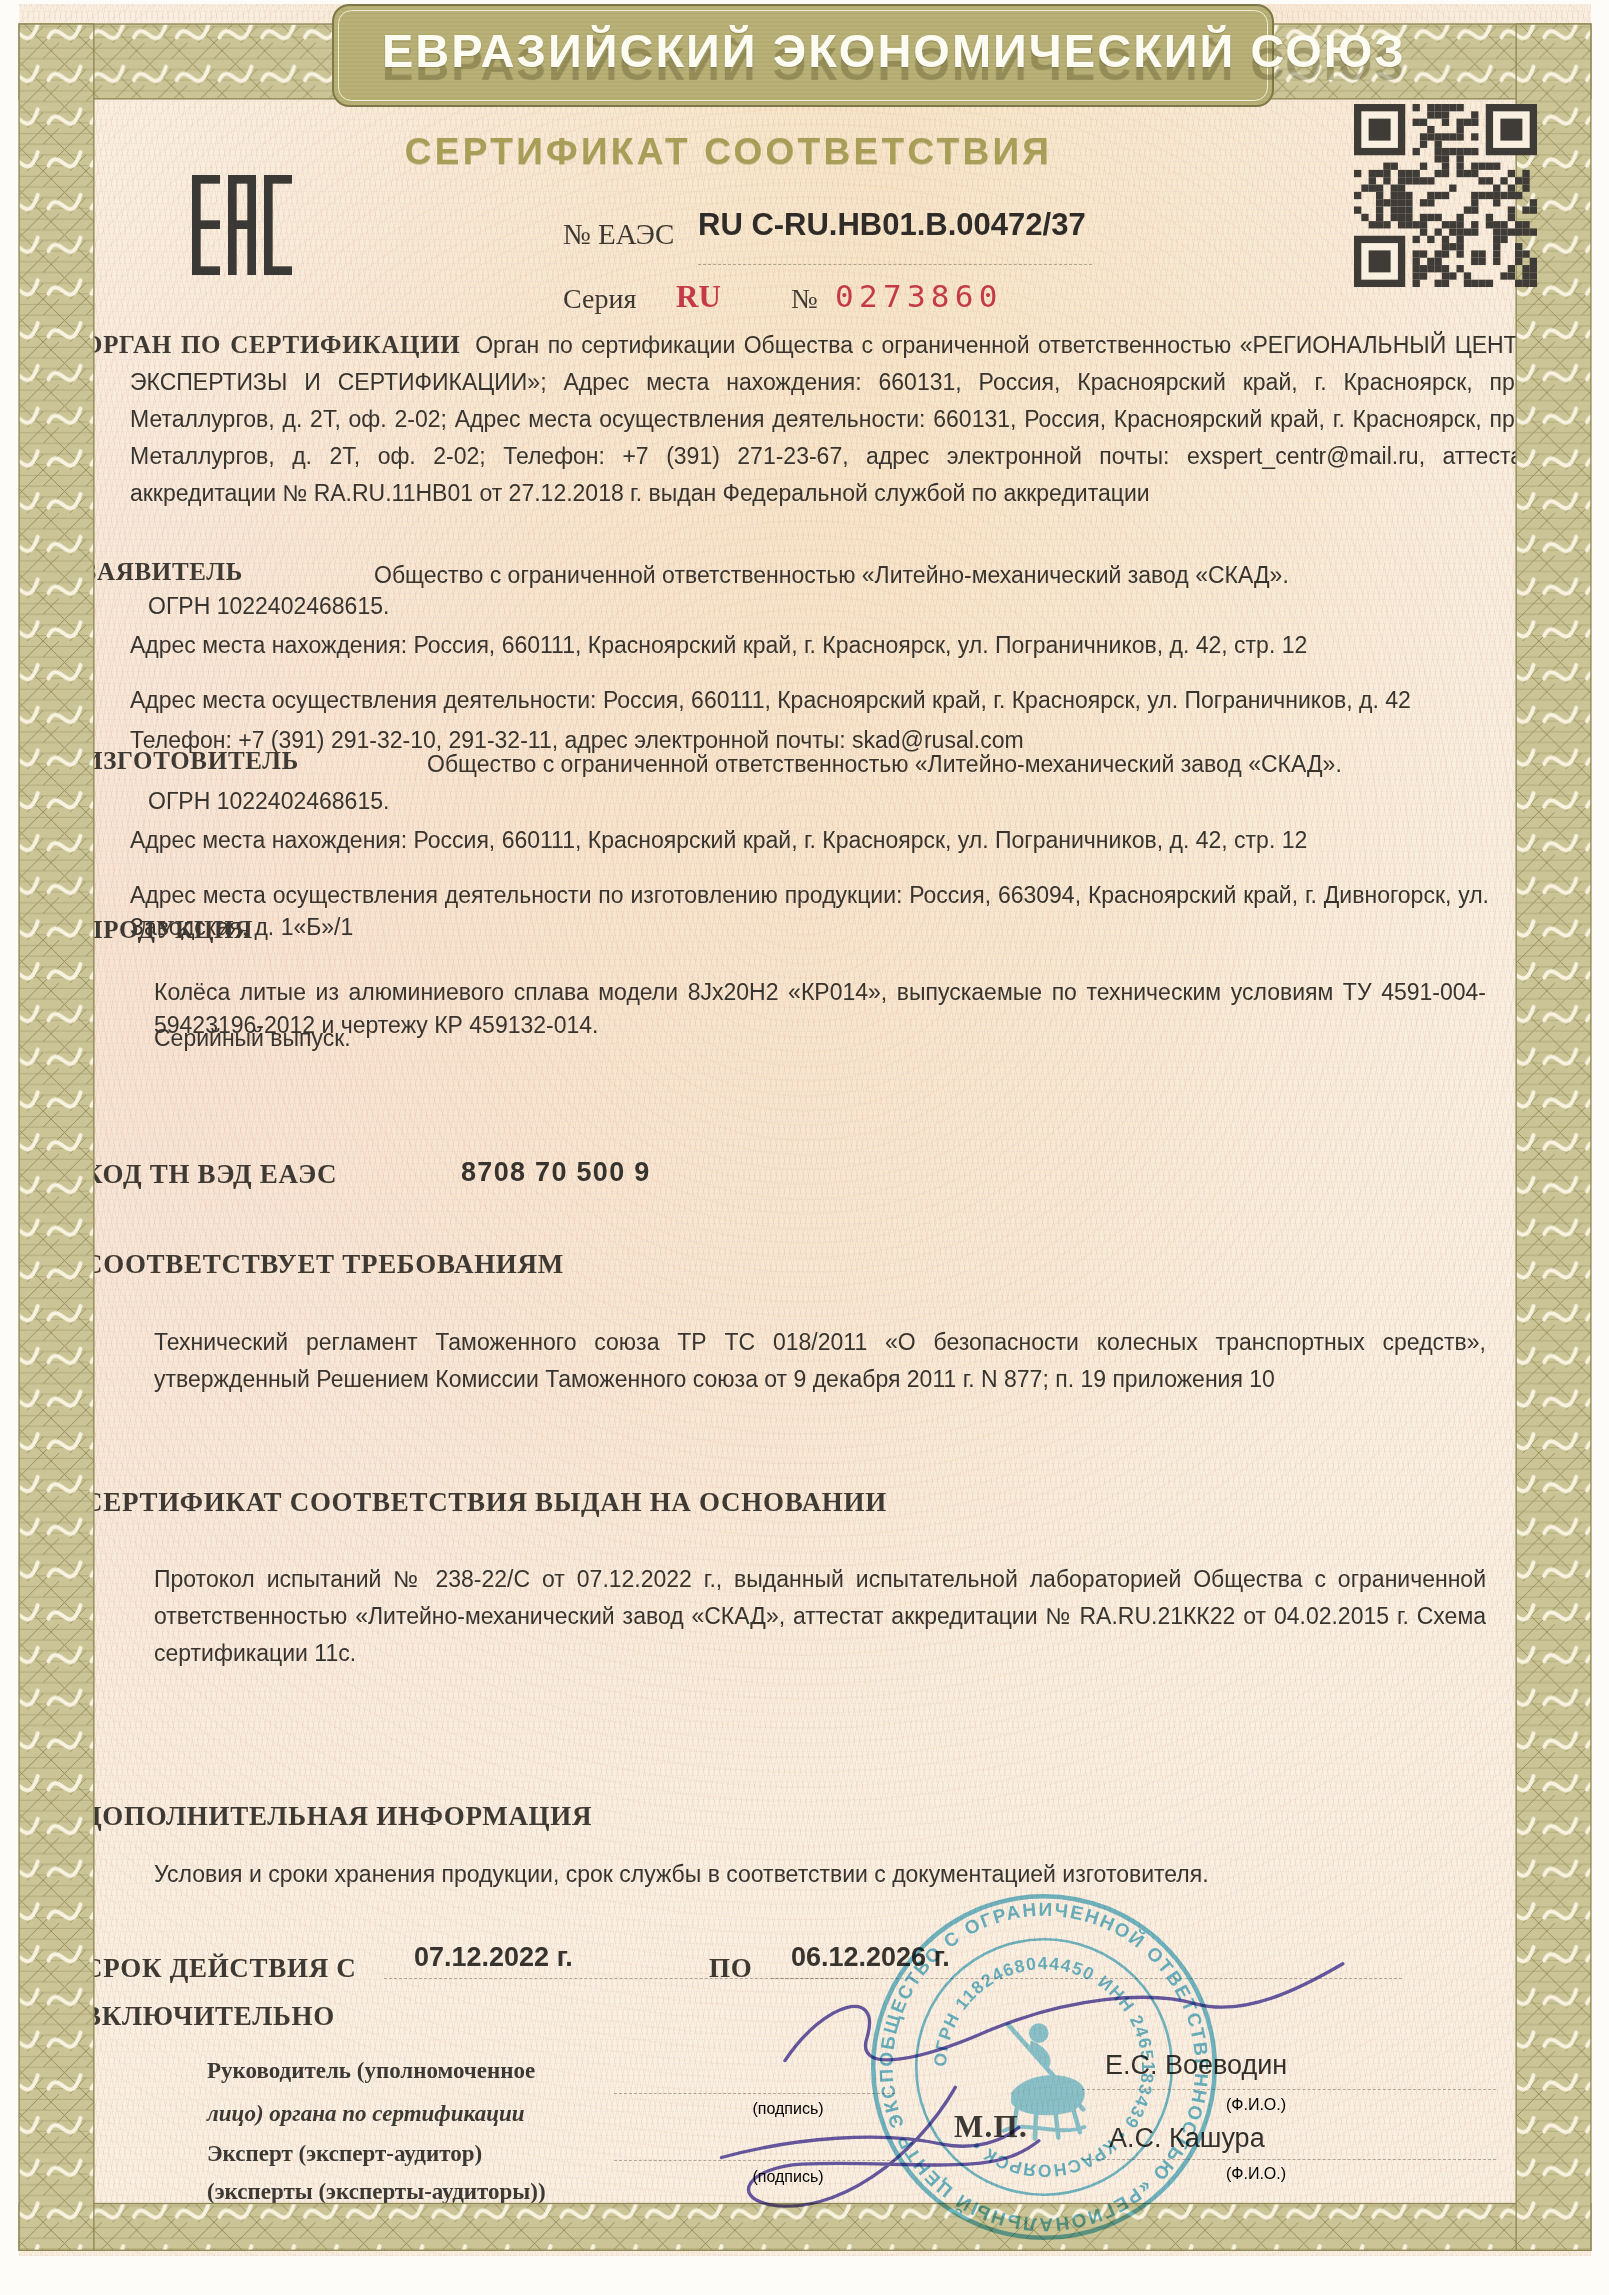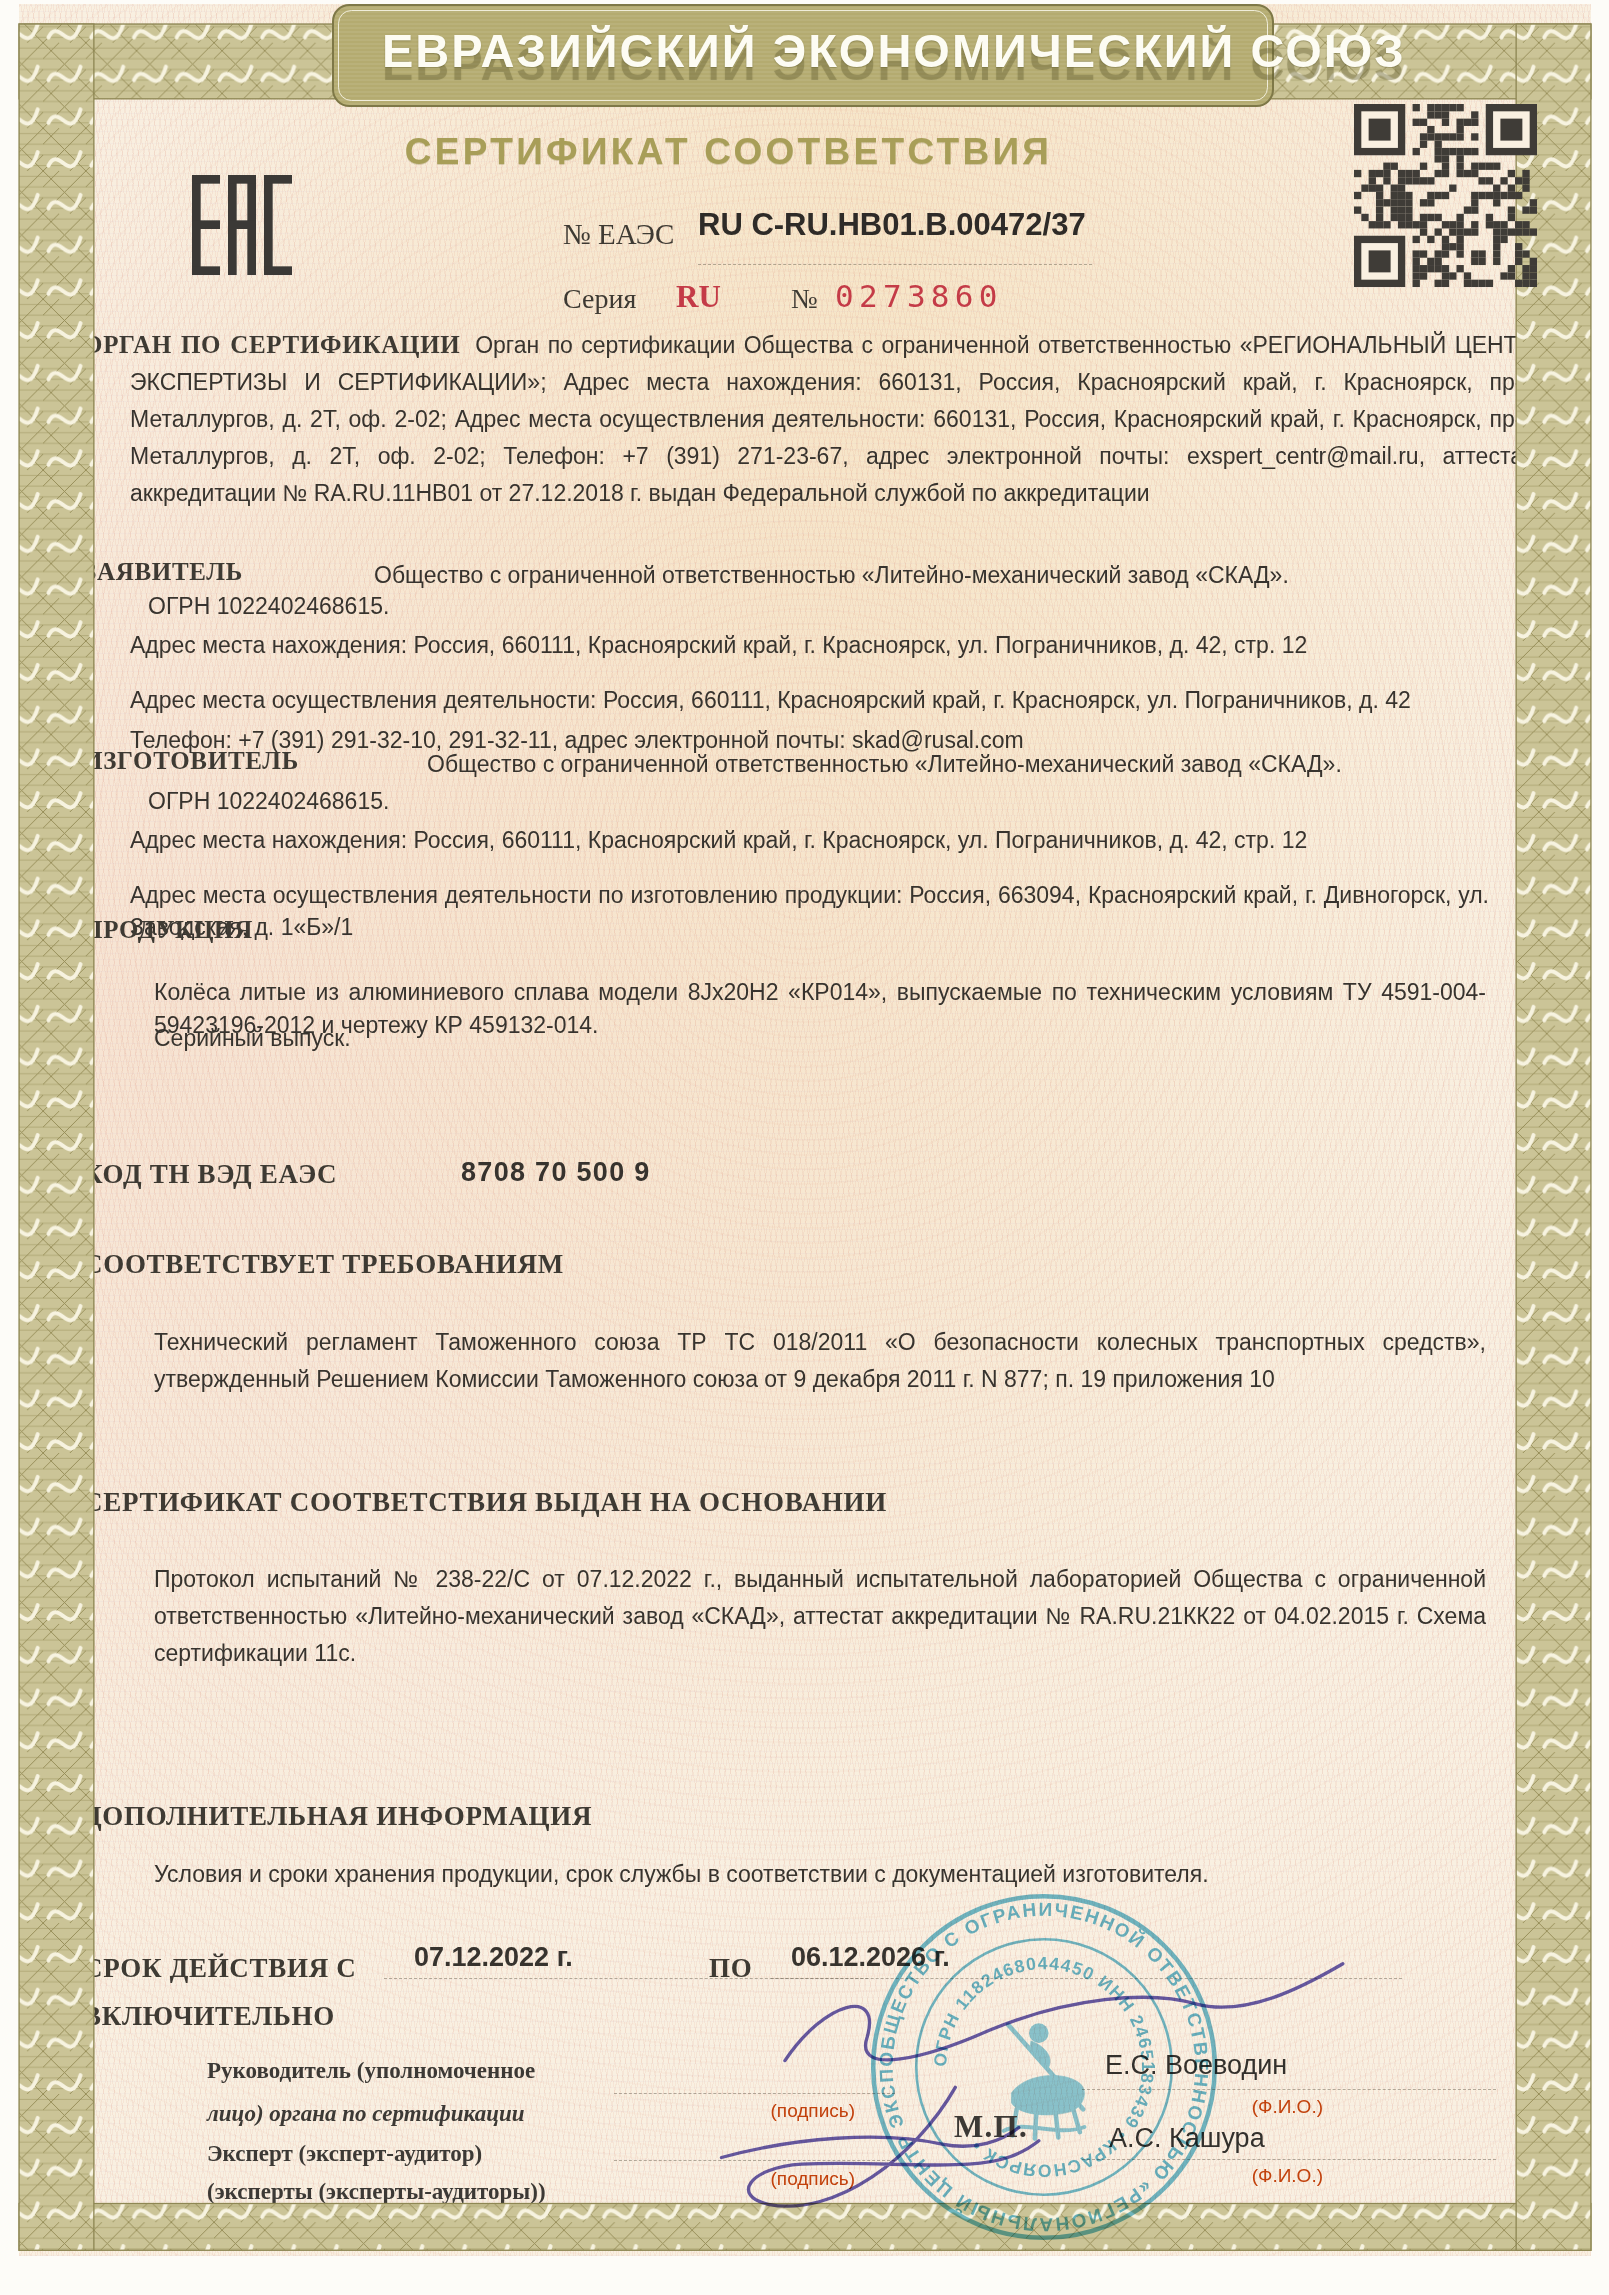--- a/index.html
+++ b/index.html
@@ -27,21 +27,21 @@
     color:#fdfcf3;text-shadow:0 13.4px 0.7px rgba(96,90,45,.40),0 1.3px 1.3px rgba(96,90,45,.45);white-space:nowrap;padding-left:48px;}
   
   .shead{font-family:"Liberation Serif",serif;font-weight:bold;font-size:25px;color:#3e3a33;letter-spacing:0.7px;}
   .body,.bline{font-family:"Liberation Sans",sans-serif;font-size:23px;color:#37332e;}
   .just{text-align:justify;margin-top:20px;}
   .title{font-weight:bold;font-size:37px;letter-spacing:3.3px;color:#a89e58;
     text-shadow:0 1.3px 0 rgba(120,110,50,.25);white-space:nowrap;}
   .seriftxt{font-family:"Liberation Serif",serif;color:#3e3a33;}
   .red{color:#c43b47;}
   .microline{border-bottom:1.3px dashed rgba(120,112,95,.55);height:0;}
-  .caption{font-size:19px;color:#c2410c;text-align:right;}
+  .caption{font-size:16px;color:#000000;text-align:center;}
   .siglabel{font-family:"Liberation Serif",serif;font-weight:bold;font-size:23px;color:#3c3935;white-space:nowrap;}
   .name{font-size:27px;color:#33302c;white-space:nowrap;}
   #footerpill{position:absolute;left:351px;top:2215px;width:908px;height:32px;background:#fbf9ef;
     border-radius:16px;z-index:12;text-align:center;line-height:32px;font-size:17.4px;color:#8d8757;white-space:nowrap;}
   #stampwrap{position:absolute;left:855px;top:1878px;width:378px;height:378px;z-index:30;
     mix-blend-mode:multiply;opacity:.9;}
   #sigwrap{position:absolute;left:668px;top:1937px;width:735px;height:294px;z-index:35;
     mix-blend-mode:multiply;opacity:.92;}
   #mp{position:absolute;left:954px;top:2109px;z-index:32;
     font-family:"Liberation Serif",serif;font-weight:bold;font-size:31px;color:#3c3935;letter-spacing:1.3px;}

